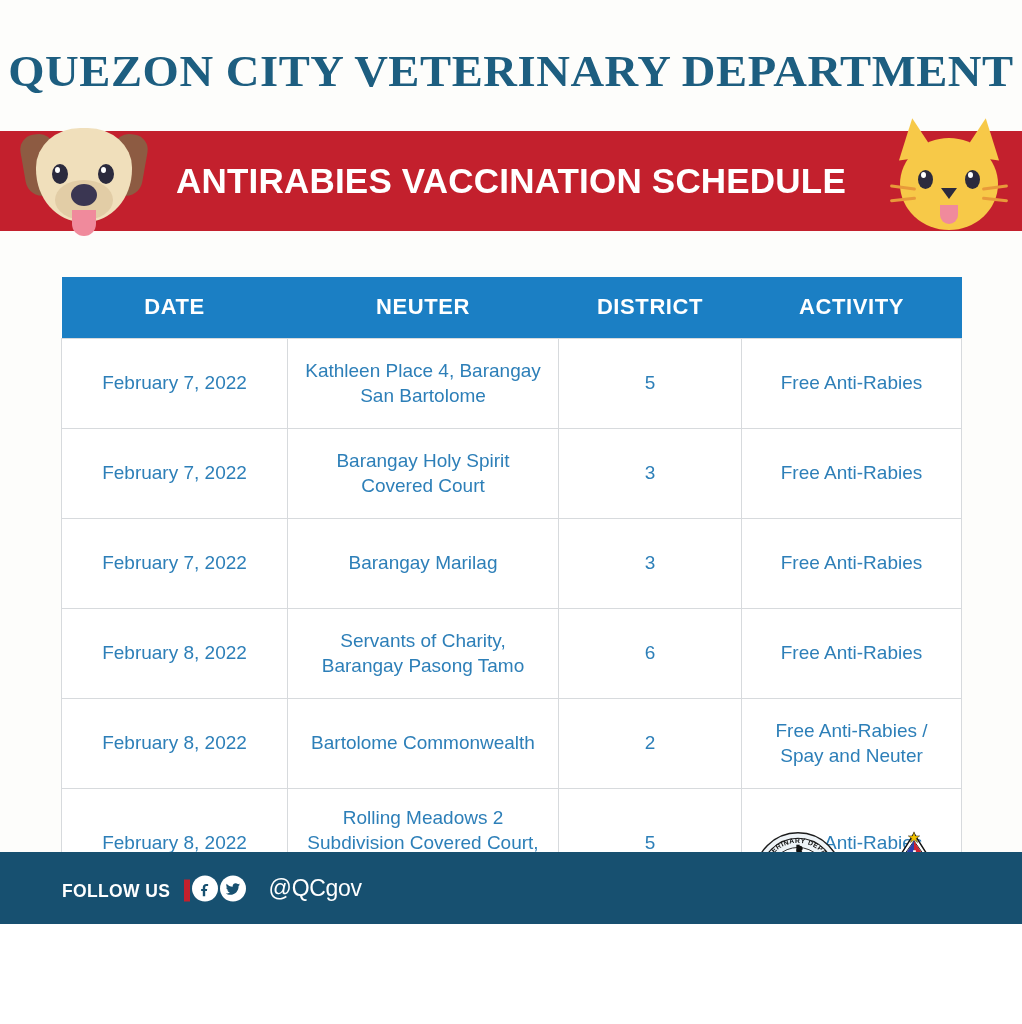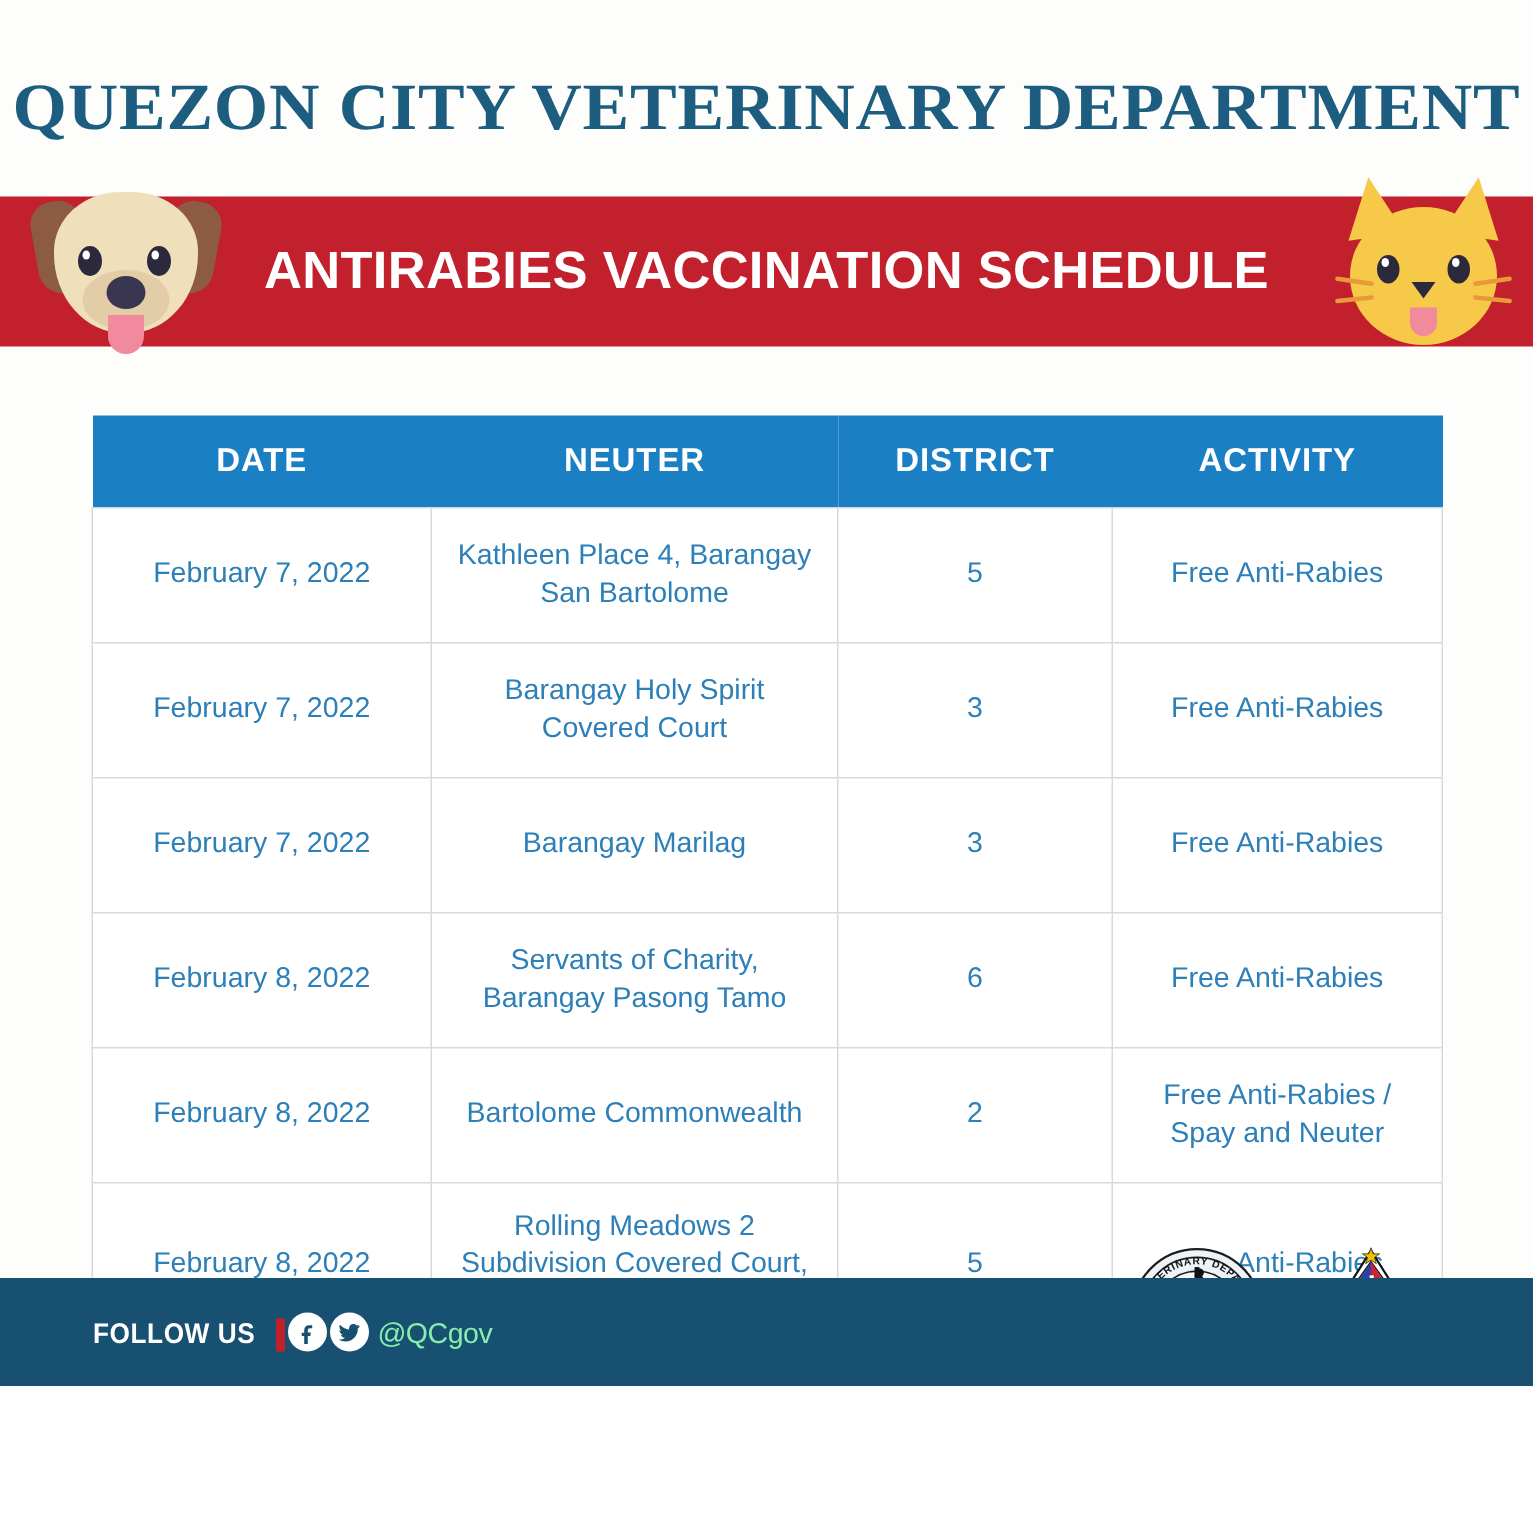--- a/index.html
+++ b/index.html
@@ -224,25 +224,25 @@
   }
   .soc {
     width: 26px; height: 26px;
     background: #ffffff;
     border-radius: 50%;
     display: flex; align-items: center; justify-content: center;
     margin-left: 2px;
   }
   .soc svg { display: block; }
   .handle {
-    color: #86efac;
-    font-family: "Liberation Sans", sans-serif;
-    font-size: 19px;
+    color: #ffffff;
+    font-family: "Liberation Sans", sans-serif;
+    font-size: 23px;
     font-weight: 400;
-    margin-left: 6px;
+    margin-left: 23px;
     letter-spacing: -0.3px;
   }
 
   
   .logos {
     position: absolute;
     right: 52px; bottom: 2px;
     display: flex; align-items: flex-end; gap: 14px;
   }
   .logo-vet, .logo-qc { position: relative; }

